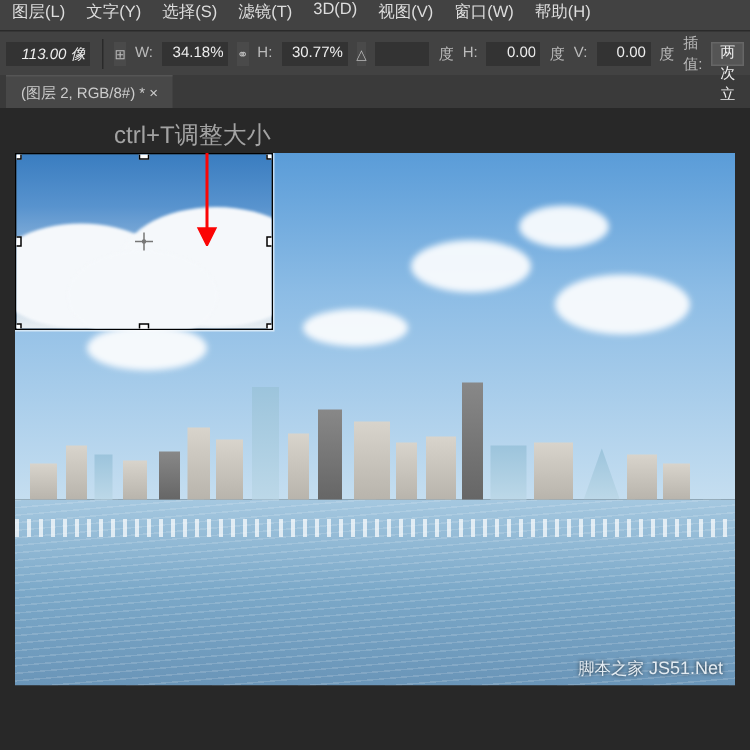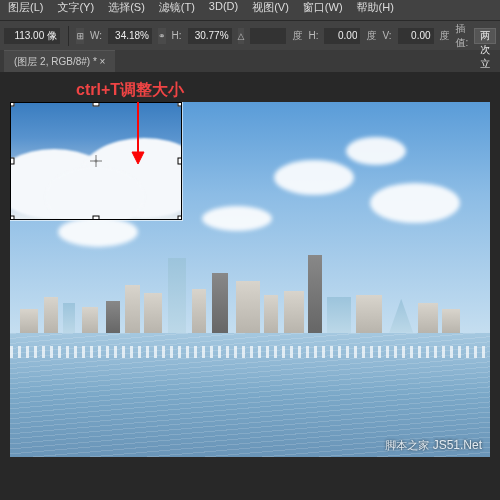--- a/index.html
+++ b/index.html
@@ -9,21 +9,21 @@
 .options{height:30px;background:#424242;border-top:1px solid #2a2a2a;display:flex;align-items:center;padding:0 4px;gap:6px;font-size:10px;color:#ccc}
 .num-input{background:#333;border:none;color:#eee;width:44px;height:16px;font-size:10px;padding:0 3px;text-align:right}
 .num-input.sm{width:36px}
 .sep{width:1px;height:20px;background:#2a2a2a;margin:0 2px}
 .icon-btn{width:16px;height:16px;background:#4a4a4a;display:inline-flex;align-items:center;justify-content:center;font-size:9px;color:#bbb}
 .label{color:#bbb}
 .dropdown{background:#555;width:50px;height:16px;font-size:10px;color:#eee;border:1px solid #666;text-align:center;line-height:14px}
 .tabs{height:22px;background:#3a3a3a;display:flex;align-items:center;padding-left:4px}
 .tab{background:#484848;color:#ccc;font-size:10px;padding:4px 10px;border-top:1px solid #555}
 .canvas-area{background:#282828;height:428px;padding:30px 10px 0 10px;position:relative}
-.annotation{position:absolute;top:8px;left:76px;color:#ef4444;font-size:16px;font-weight:bold;z-index:5}
+.annotation{position:absolute;top:8px;left:76px;color:#a3a3a3;font-size:16px;font-weight:normal;z-index:5}
 .arrow{position:absolute;top:30px;left:128px;z-index:5}
 .arrow svg{stroke:#fb0505;fill:#fb0505}
 .photo{width:480px;height:355px;position:relative;overflow:hidden}
 .sky{position:absolute;inset:0;height:65%;background:linear-gradient(180deg,#5a9cd8 0%,#8cbce5 40%,#c5def0 100%)}
 .cloud{position:absolute;background:#fff;border-radius:50%;filter:blur(2px);opacity:0.9}
 .water{position:absolute;bottom:0;left:0;right:0;height:35%;background:linear-gradient(180deg,#a5c8e0 0%,#7ba8c8 50%,#6a95b8 100%)}
 .wave{position:absolute;inset:0;background:repeating-linear-gradient(175deg,rgba(255,255,255,0.15) 0,rgba(255,255,255,0.15) 1px,transparent 1px,transparent 5px)}
 .city{position:absolute;bottom:35%;left:0;right:0;height:1px}
 .bld{position:absolute;bottom:0;background:linear-gradient(180deg,#d8d4cc,#b8b4ac)}
 .bld.glass{background:linear-gradient(180deg,#9cc4dc,#bcd8e8)}
@@ -49,21 +49,21 @@
   <span>文字(Y)</span>
   <span>选择(S)</span>
   <span>滤镜(T)</span>
   <span>3D(D)</span>
   <span>视图(V)</span>
   <span>窗口(W)</span>
   <span>帮助(H)</span>
 </div>
 
 <div class="options">
-  <input class="num-input" style="width: 56px;" value="113.00 像">
+  <input class="num-input" style="width: 56px; font-style: italic;" value="113.00 像">
   <span class="sep"></span>
   <span class="icon-btn">⊞</span>
   <span class="label">W:</span>
   <input class="num-input" value="34.18%" style="">
   <span class="icon-btn">⚭</span>
   <span class="label">H:</span>
   <input class="num-input" value="30.77%" style="">
   <span class="icon-btn">△</span>
   <input class="num-input sm" value="" style="">
   <span class="label">度</span>

